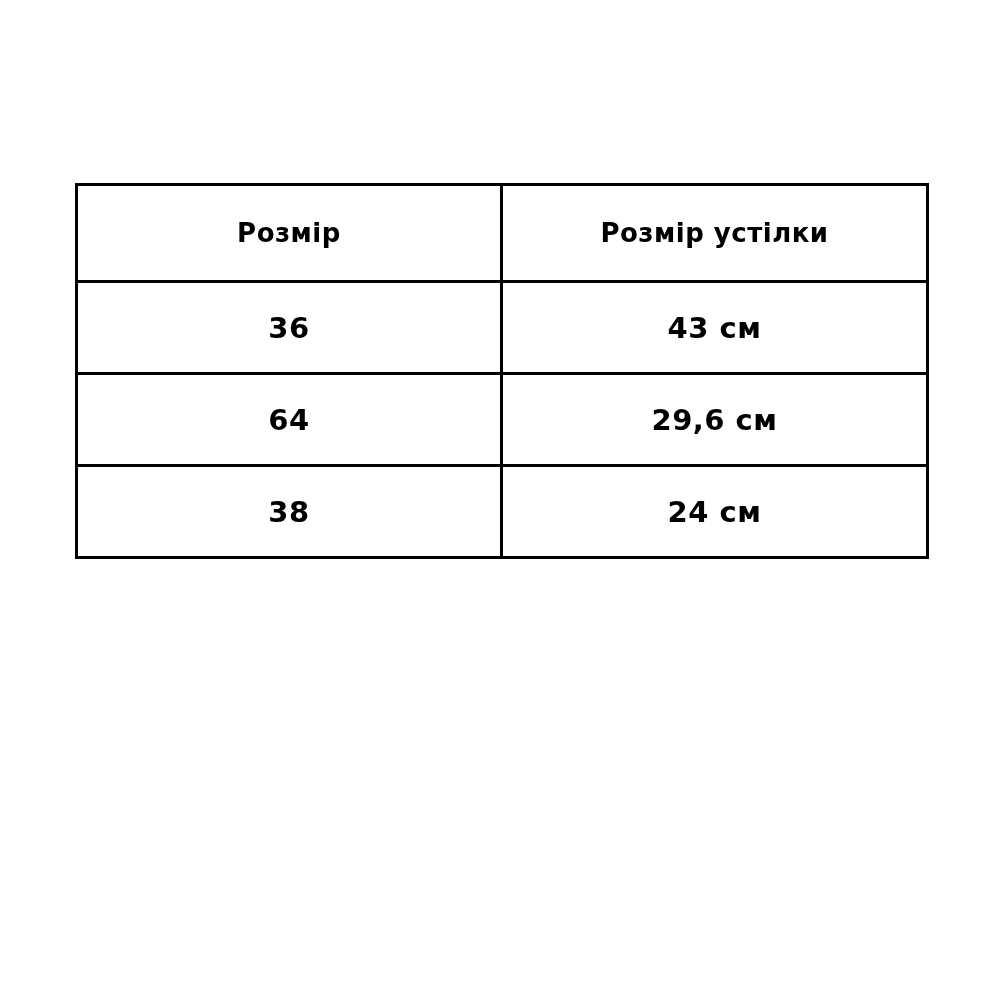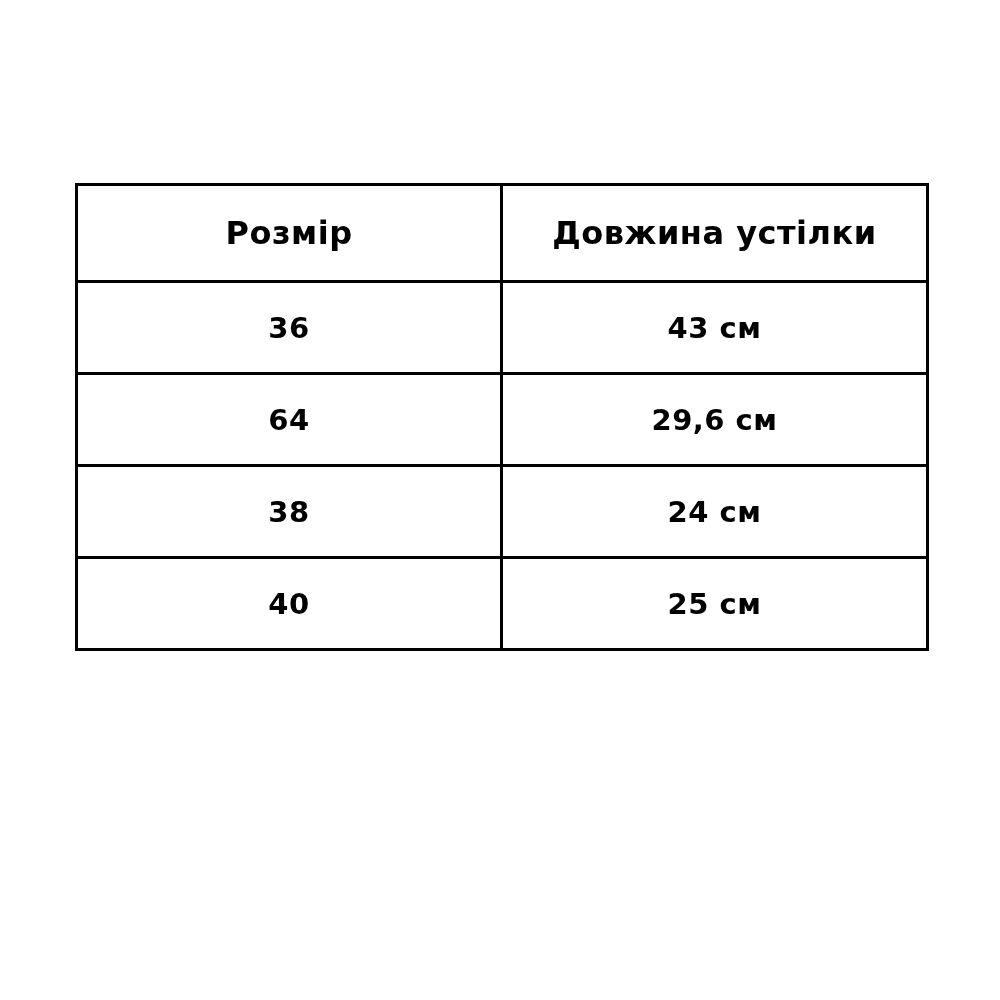--- a/index.html
+++ b/index.html
@@ -33,21 +33,21 @@
   table.size-table th,
   table.size-table td {
     border: 3px solid #000000;
     text-align: center;
     color: #000000;
     background: #ffffff;
     padding: 0;
   }
   table.size-table th {
     height: 94px;
-    font-size: 32px;
+    font-size: 26px;
     font-weight: bold;
     letter-spacing: 0.5px;
   }
   table.size-table td {
     height: 89px;
     font-size: 29px;
     font-weight: bold;
     letter-spacing: 0.5px;
     margin-left: 32px;
   }
@@ -60,36 +60,32 @@
 <div class="page">
   <div class="size-table-wrap">
     <table class="size-table">
       <colgroup>
         <col class="col-size">
         <col class="col-length">
       </colgroup>
       <thead>
         <tr>
           <th>Розмір</th>
-          <th>Довжина устілки</th>
+          <th>Розмір устілки</th>
         </tr>
       </thead>
       <tbody>
         <tr>
           <td>36</td>
           <td>43 см</td>
         </tr>
         <tr>
           <td>64</td>
           <td>29,6 см</td>
         </tr>
         <tr>
           <td>38</td>
           <td>24 см</td>
         </tr>
-        <tr>
-          <td>40</td>
-          <td>25 см</td>
-        </tr>
       </tbody>
     </table>
   </div>
 </div>
 
 </body></html>

